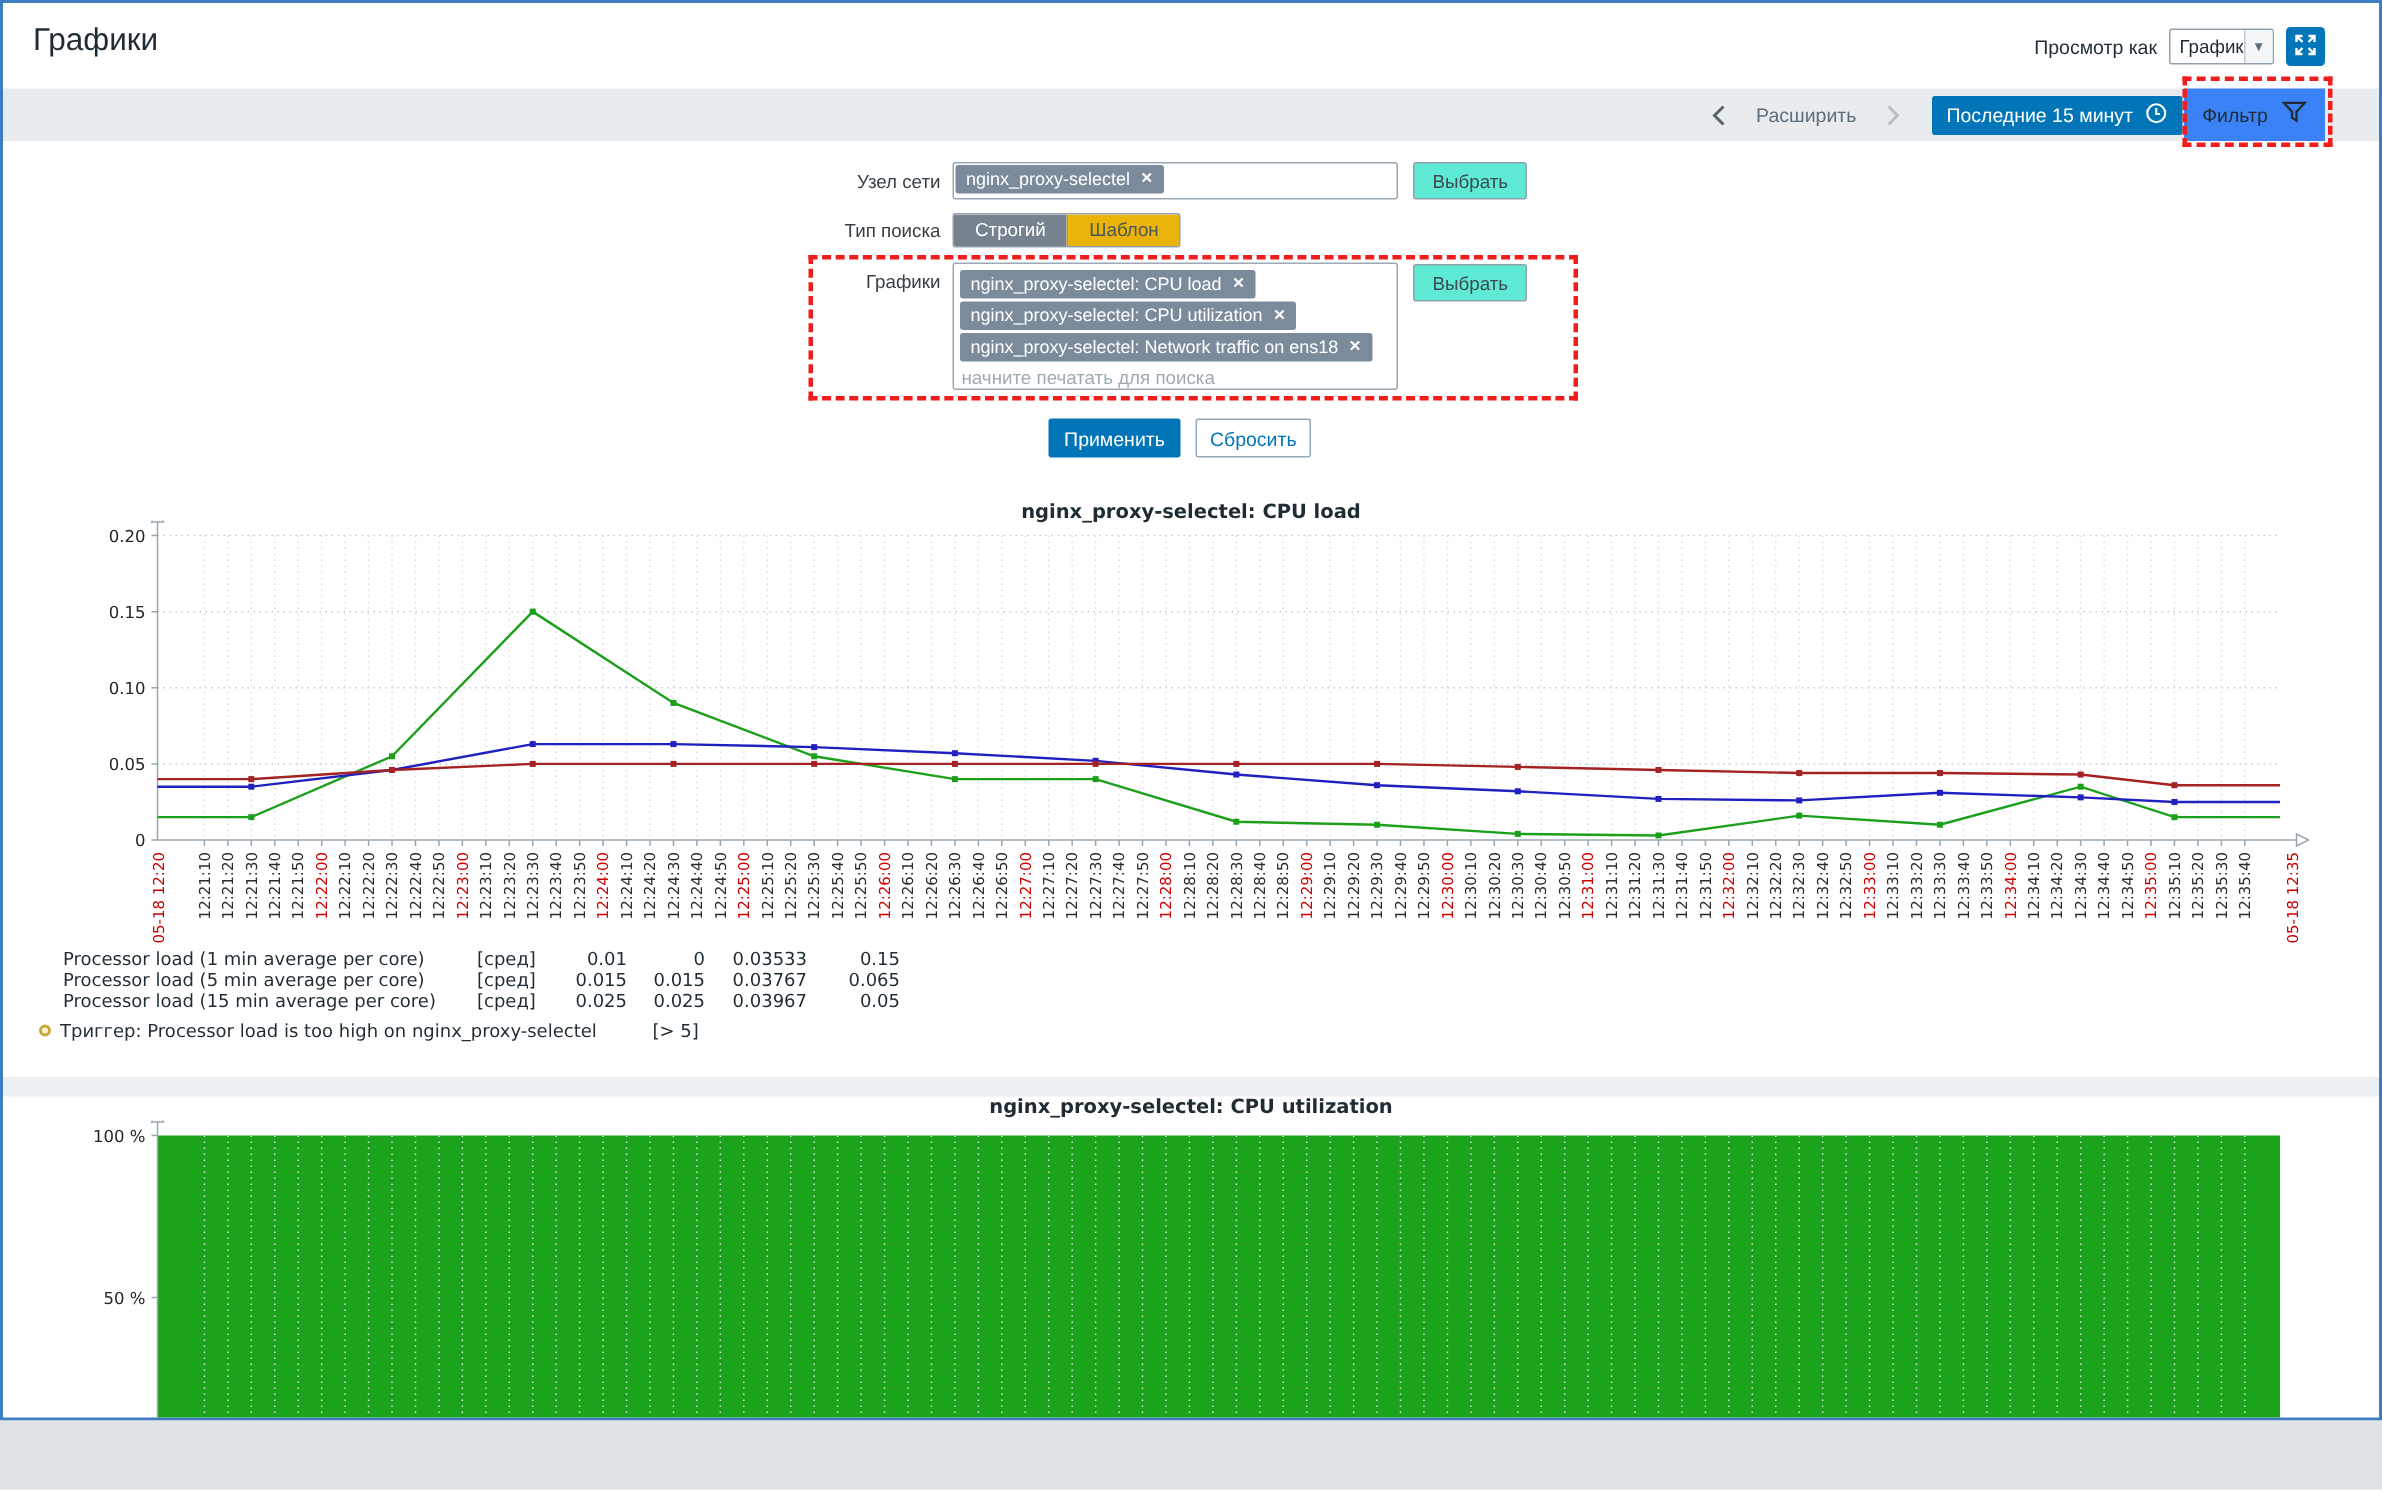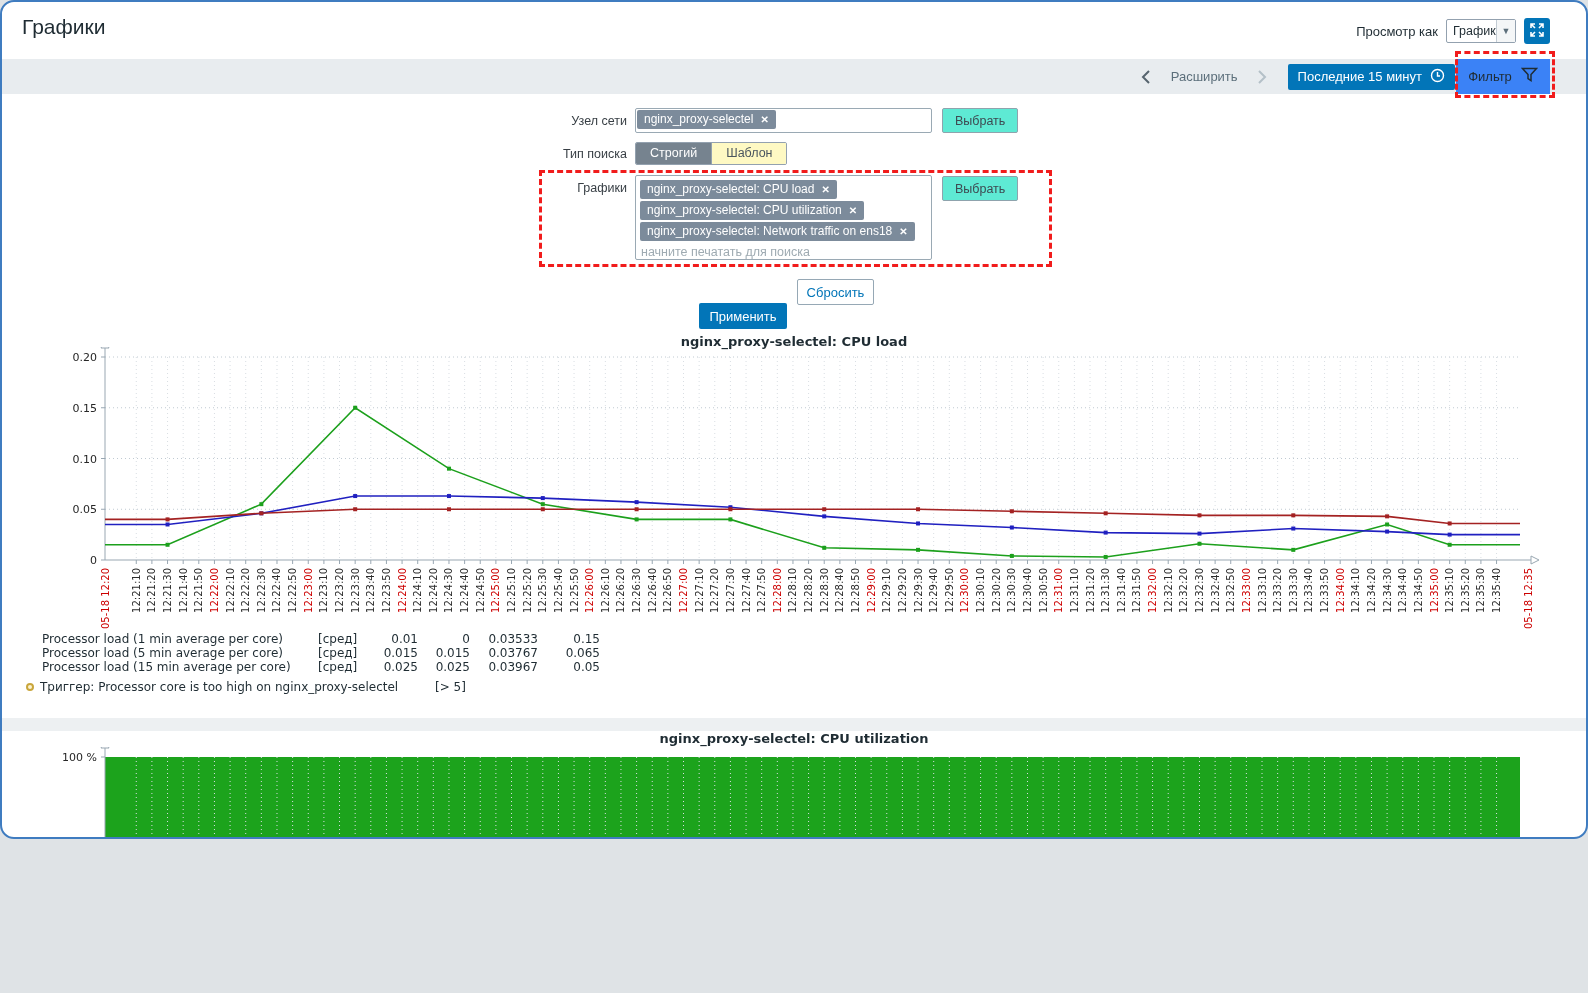--- a/index.html
+++ b/index.html
@@ -1,17 +1,17 @@
 <!DOCTYPE html>
 <html><head>
 <meta charset="utf-8">
 <style>
   html,body{margin:0;padding:0;background:#dfe3e6;}
   *{box-sizing:border-box;}
-  .frame{position:relative;width:1588px;height:839px;background:#fff;border:2px solid #3f7cc0;border-radius:14px;overflow:hidden;font-family:"Liberation Sans",sans-serif;}
+  .frame{position:relative;width:1588px;height:947px;background:#fff;border:2px solid #3f7cc0;border-radius:0;overflow:hidden;font-family:"Liberation Sans",sans-serif;}
   
   .page-title{position:absolute;left:20px;top:13px;font-size:21px;color:#1f2c33;}
   .view-as{position:absolute;top:16px;right:36px;display:flex;align-items:center;gap:8px;}
   .view-as-label{font-size:13px;color:#1f2c33;}
   .select{display:flex;align-items:stretch;width:70px;height:24px;border:1px solid #93a1af;background:#fff;border-radius:2px;cursor:pointer;}
   .select .val{flex:1;font-size:12.5px;color:#1f2c33;padding:4px 0 0 6px;}
   .select .arr{width:20px;border-left:1px solid #c3ccd4;background:#f4f6f7;display:flex;align-items:center;justify-content:center;color:#5c6f7b;font-size:9px;}
   .kiosk-btn{width:26px;height:26px;background:#0275b8;border:none;border-radius:3px;display:flex;align-items:center;justify-content:center;cursor:pointer;}
   
   .toolbar{position:absolute;top:57px;left:0;right:0;height:35px;background:#e8ecef;}
@@ -25,23 +25,23 @@
   .dash-graphs{left:537px;top:168px;width:513px;height:97px;}
   
   .flabel{position:absolute;width:200px;text-align:right;font-size:12.5px;color:#383f45;}
   .finput{position:absolute;background:#fff;border:1px solid #9aa9b4;border-radius:2px;cursor:text;}
   .chip{width:fit-content;background:#7c8b9b;color:#fff;border-radius:2px;font-size:12px;padding:2px 7px 3px 7px;margin:0 0 2px 0;display:flex;align-items:center;gap:7px;cursor:pointer;white-space:nowrap;}
   .chip .x{font-size:10px;font-weight:bold;cursor:pointer;}
   .btn-sel{position:absolute;height:25px;background:#5eead4;border:1px solid #8fa3ad;border-radius:2px;font-size:12.5px;color:#3e4a52;padding:0 12px;cursor:pointer;font-family:"Liberation Sans",sans-serif;}
   .seg{position:absolute;left:633px;top:140px;height:23px;display:flex;border:1px solid #93a1af;border-radius:2px;overflow:hidden;}
   .seg span{font-size:12.5px;padding:3px 14px 0 14px;cursor:pointer;}
   .seg .on{background:#76838f;color:#fff;}
-  .seg .off{background:#fef9c3;color:#4a565f;border-left:1px solid #93a1af;}
+  .seg .off{background:#eab308;color:#4a565f;border-left:1px solid #93a1af;}
   .ph{font-size:12.5px;color:#9fabb2;padding:2px 1px;}
-  .btn-apply{position:absolute;left:697px;top:277px;width:88px;height:26px;background:#0275b8;color:#fff;border:none;border-radius:2px;font-size:13px;cursor:pointer;font-family:"Liberation Sans",sans-serif;margin-top:24px;}
+  .btn-apply{position:absolute;left:697px;top:277px;width:88px;height:26px;background:#0275b8;color:#fff;border:none;border-radius:2px;font-size:13px;cursor:pointer;font-family:"Liberation Sans",sans-serif;}
   .btn-reset{position:absolute;left:795px;top:277px;width:77px;height:26px;background:#fff;color:#0275b8;border:1px solid #96a8b5;border-radius:2px;font-size:13px;cursor:pointer;font-family:"Liberation Sans",sans-serif;}
   
   .chart-title{position:absolute;left:0;right:0;text-align:center;font-family:"DejaVu Sans",sans-serif;font-size:13px;font-weight:bold;color:#1f2c33;}
   .ct1{top:332px;} .ct2{top:729px;}
   .csvg{position:absolute;left:0;width:1588px;}
   #svg1{top:345px;height:292px;} #svg2{top:745px;height:248px;}
   .watermark{position:absolute;left:688px;top:472px;font-family:"DejaVu Sans",sans-serif;font-weight:bold;font-size:27px;letter-spacing:-1px;color:#ef5350;text-shadow:2px 2px 1px rgba(70,70,70,0.75);opacity:.92;}
   .gap2{position:absolute;left:0;right:0;top:716px;height:13px;background:#edf0f2;}
   
   .legend{position:absolute;left:24px;top:630px;width:600px;font-family:"DejaVu Sans",sans-serif;font-size:12px;color:#1f2c33;}
@@ -505,21 +505,21 @@
         <span><span class="sw" style="background: rgb(164, 34, 34);"></span></span>
         <span>Processor load (15 min average per core)</span>
         <span>[сред]</span>
         <span class="num">0.025</span>
         <span class="num">0.025</span>
         <span class="num">0.03967</span>
         <span class="num">0.05</span>
       </div>
       <div class="trigger-row">
         <span class="tr-icon"></span>
-        <span>Триггер: Processor core is too high on nginx_proxy-selectel</span>
+        <span>Триггер: Processor load is too high on nginx_proxy-selectel</span>
         <span class="tr-val">[&gt; 5]</span>
       </div>
     </div>
 
   <div class="gap2"></div>
   <div class="chart-title ct2">nginx_proxy-selectel: CPU utilization</div>
   <svg id="svg2" class="csvg">
       <polygon points="103,10 1518,10 1518,216.064 1463.2762430939226,216.064 1400.7348066298343,217.144 1338.1933701657458,216.712 1244.3812154696134,216.928 1150.5690607734807,217.36 1056.756906077348,216.928 962.9447513812155,216.928 869.1325966850828,216.712 775.3204419889503,216.064 681.5082872928177,216.496 634.6022099447514,217.36 540.7900552486187,216.928 446.9779005524862,217.36 353.16574585635357,216.712 274.9889502762431,215.2 228.08287292817678,213.472 181.17679558011048,212.392 134.2707182320442,213.472 103,214.12" fill="#1CA31C"></polygon>
       <polygon points="103,214.12 134.2707182320442,213.472 181.17679558011048,212.392 228.08287292817678,213.472 274.9889502762431,215.2 353.16574585635357,216.712 446.9779005524862,217.36 540.7900552486187,216.928 634.6022099447514,217.36 681.5082872928177,216.496 775.3204419889503,216.064 869.1325966850828,216.712 962.9447513812155,216.928 1056.756906077348,216.928 1150.5690607734807,217.36 1244.3812154696134,216.928 1338.1933701657458,216.712 1400.7348066298343,217.144 1463.2762430939226,216.064 1518,216.064 1518,221.032 103,221.032" fill="#2222BB"></polygon>
       <line x1="103" y1="221.68" x2="1518" y2="221.68" stroke="#D02020" stroke-width="2"></line>

